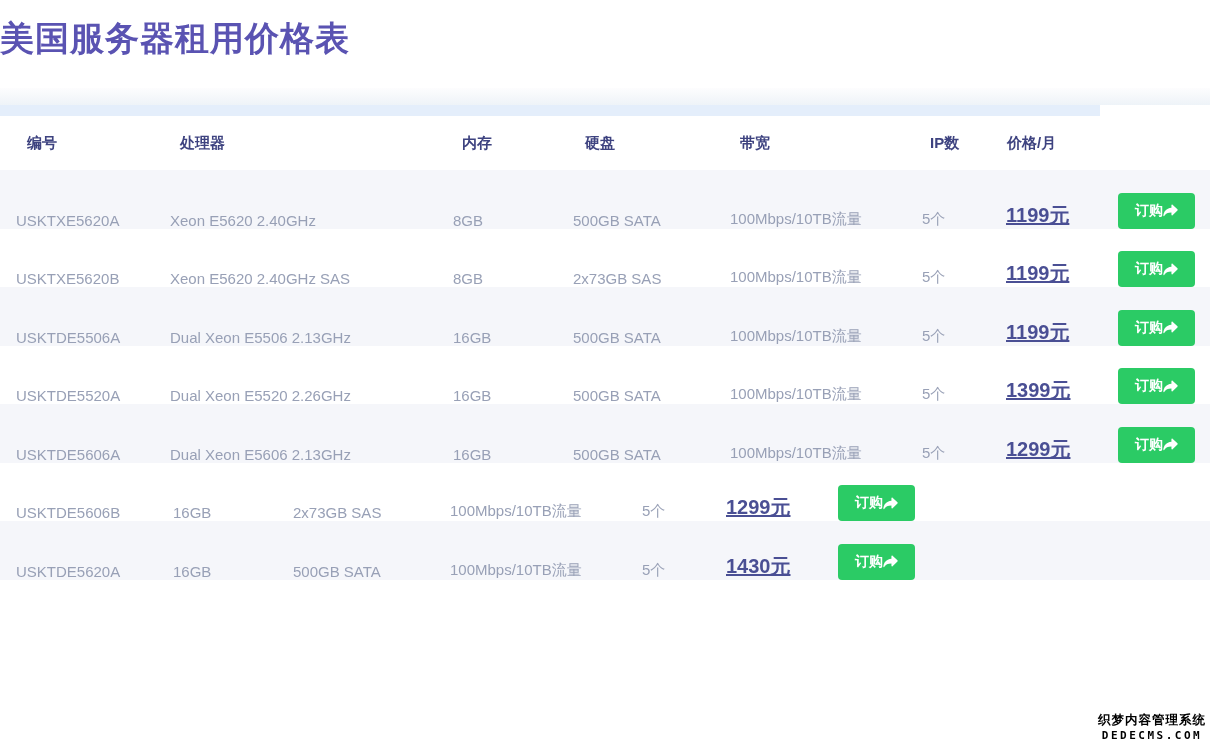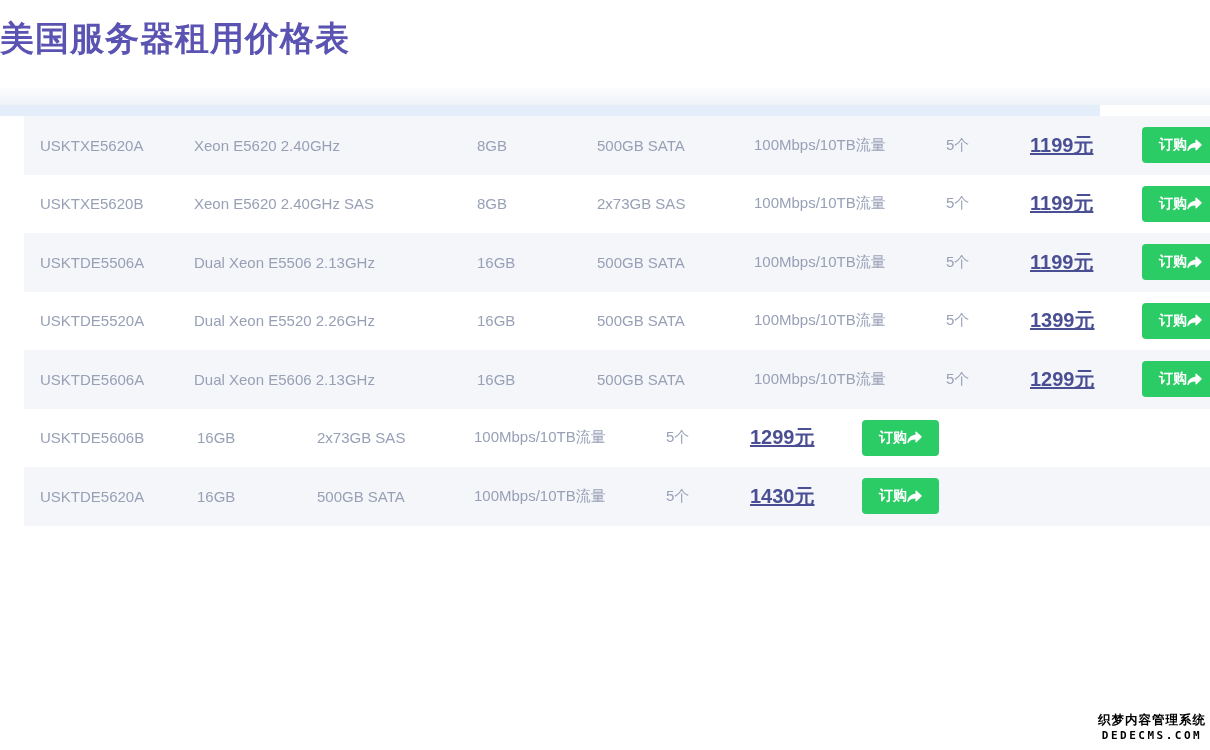--- a/index.html
+++ b/index.html
@@ -18,22 +18,22 @@
     letter-spacing:1px;
   }
   .table-wrap{position:absolute;top:88px;left:0;width:1210px;}
   .top-shade{height:17px;background:linear-gradient(#fdfdfe,#eef3f8);}
   .blue-strip{height:11px;width:1100px;background:#e4eefb;}
   .header-row{
     display:flex;align-items:center;height:54px;background:#ffffff;
     color:#3e4380;font-weight:bold;font-size:15px;
   }
   .row{
-    display:flex;align-items:center;height:58.5px;
-    font-size:15px;color:#98a0b6;background:#ffffff;margin-left:24px;
+    display:flex;align-items:flex-end;height:58.5px;
+    font-size:15px;color:#98a0b6;background:#ffffff;
   }
   .row.alt{background:#f5f6fa;}
   .c1,.c2,.c3,.c4,.c5,.c6,.c7,.c8{box-sizing:border-box;flex:none;}
   .c1{width:170px;padding-left:16px;}
   .c2{width:280px;padding-left:0;}
   .c3{width:115px;padding-left:3px;}
   .c4{width:160px;padding-left:8px;}
   .c5{width:190px;padding-left:5px;}
   .c6{width:80px;padding-left:7px;}
   .c7{width:115px;padding-left:11px;}
@@ -67,20 +67,30 @@
 </style>
 </head>
 <body>
 
 <div class="page-title">美国服务器租用价格表</div>
 
 <div class="table-wrap">
   <div class="top-shade"></div>
   <div class="blue-strip"></div>
 
+  <div class="header-row">
+    <div class="c1">编号</div>
+    <div class="c2">处理器</div>
+    <div class="c3">内存</div>
+    <div class="c4">硬盘</div>
+    <div class="c5">带宽</div>
+    <div class="c6">IP数</div>
+    <div class="c7">价格/月</div>
+    <div class="c8"></div>
+  </div>
 
   <div class="row alt">
     <div class="c1">USKTXE5620A</div>
     <div class="c2">Xeon E5620 2.40GHz</div>
     <div class="c3">8GB</div>
     <div class="c4">500GB SATA</div>
     <div class="c5">100Mbps/10TB流量</div>
     <div class="c6">5个</div>
     <div class="c7 price">1199元</div>
     <div class="c8">

